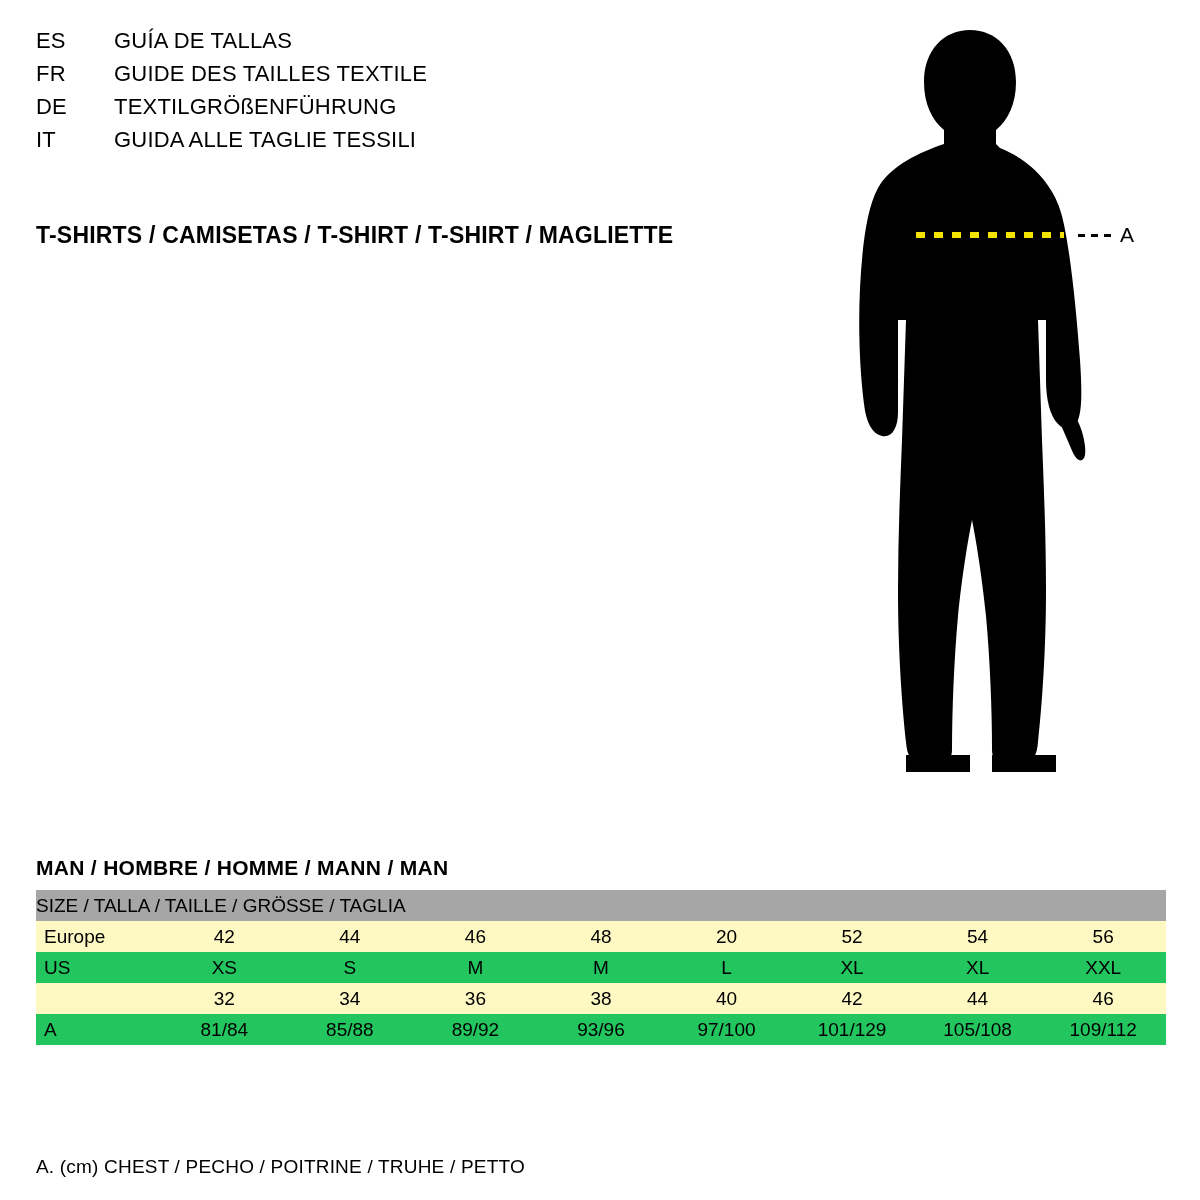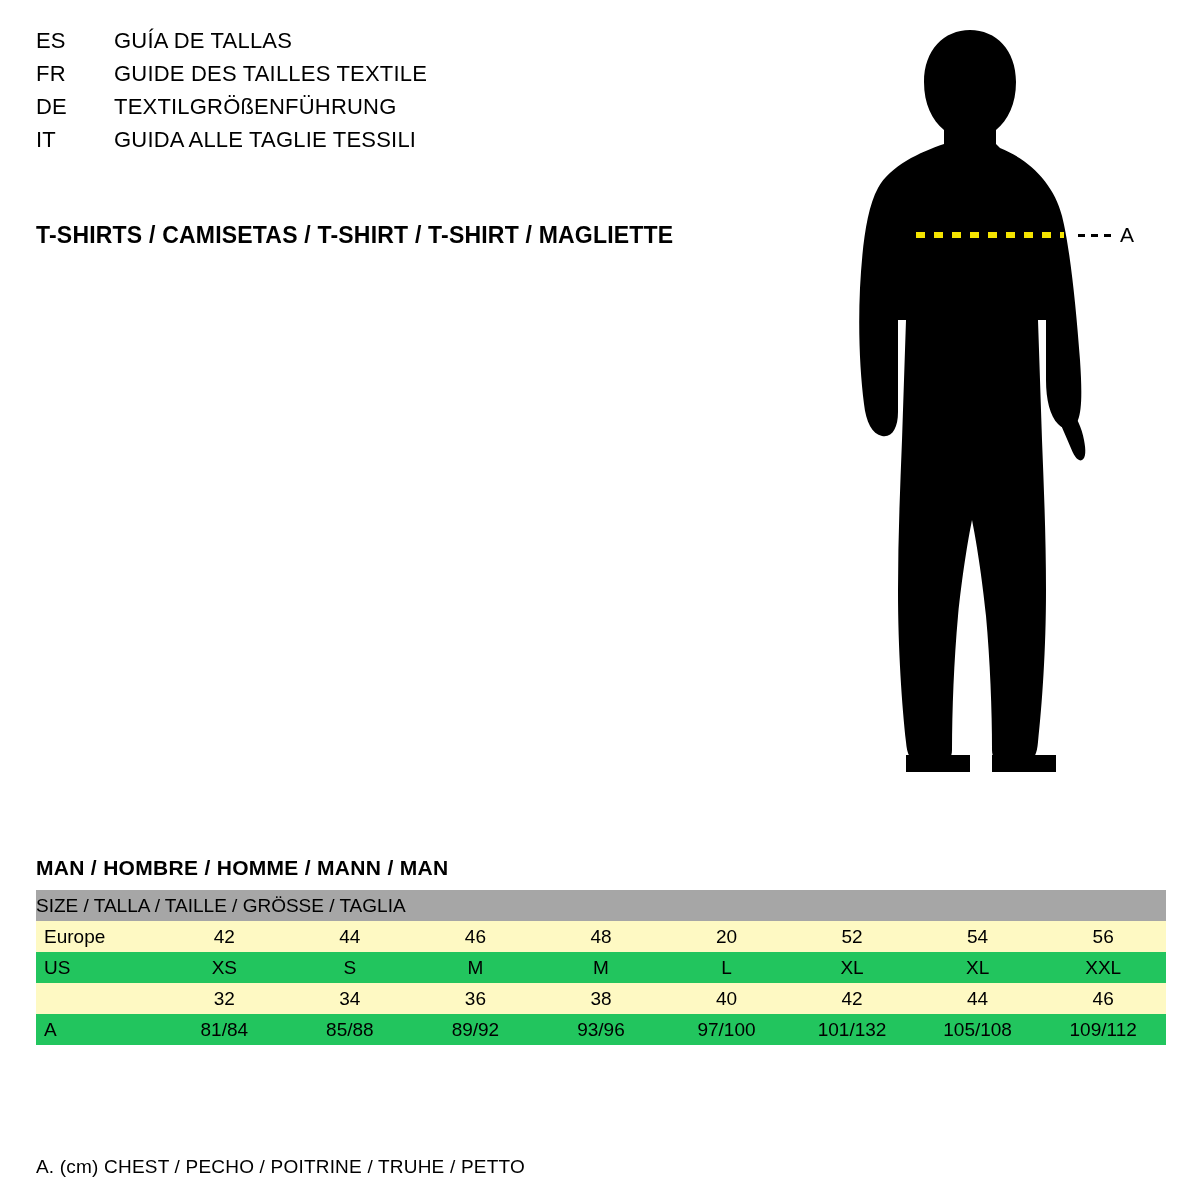--- a/index.html
+++ b/index.html
@@ -265,21 +265,21 @@
           <td class="cell-val">46</td>
         </tr>
 
         <tr class="row-white">
           <td class="col-label">A</td>
           <td class="cell-val">81/84</td>
           <td class="cell-val">85/88</td>
           <td class="cell-val">89/92</td>
           <td class="cell-val">93/96</td>
           <td class="cell-val">97/100</td>
-          <td class="cell-val">101/132</td>
+          <td class="cell-val">101/129</td>
           <td class="cell-val">105/108</td>
           <td class="cell-val">109/112</td>
         </tr>
       </tbody>
     </table>
   </div>
 
   <div class="footnote">A. (cm) CHEST / PECHO / POITRINE / TRUHE / PETTO</div>
 
 </div>

